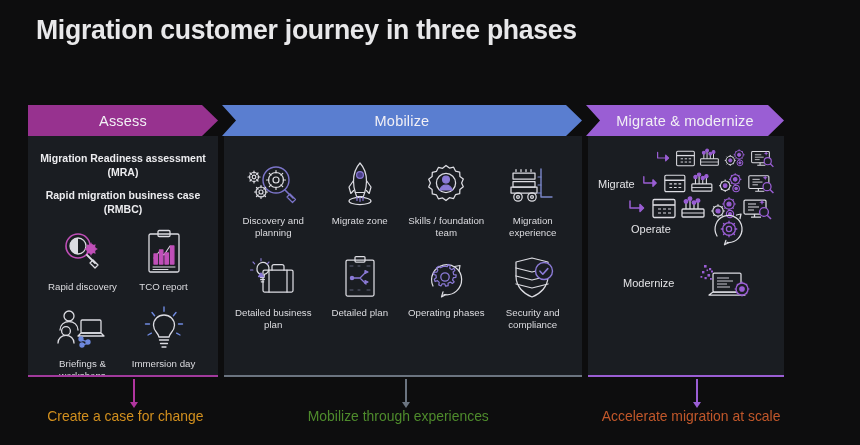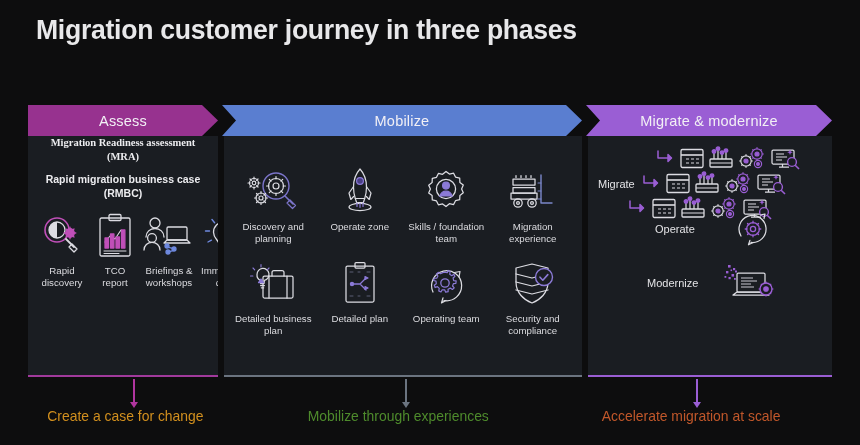--- a/index.html
+++ b/index.html
@@ -32,21 +32,21 @@
   .board {
     position: absolute;
     left: 28px; top: 105px;
     width: 804px; height: 272px;
     display: flex;
     gap: 6px;
   }
   .col { position: relative; display: flex; flex-direction: column; }
   .col.assess   { width: 190px; }
   .col.mobilize { width: 358px; }
-  .col.migrate  { width: 244px; }
+  .col.migrate  { width: 196px; }
 
   
   .banner {
     height: 31px;
     position: relative;
     display: flex; align-items: center; justify-content: center;
     color: #f2f0f5;
     font-size: 14.5px;
     letter-spacing: 0.2px;
     flex: 0 0 auto;
@@ -78,34 +78,34 @@
 
   
   .lead {
     text-align: center;
     color: #ececef;
     font-weight: bold;
     font-size: 10.5px;
     line-height: 1.32;
     padding: 0 10px;
   }
-  .lead.first { margin-top: 0; font-family: Liberation Serif, serif; }
+  .lead.first { margin-top: 16px; }
   .lead.second { margin-top: 9px; }
 
   .grid2 {
     display: grid;
-    grid-template-columns: 1fr 1fr 1fr 1fr;
+    grid-template-columns: 1fr 1fr;
     row-gap: 2px;
     margin-top: 6px;
-    padding: 0 5px;
+    padding: 0 14px;
   }
   .grid4 {
     display: grid;
     grid-template-columns: repeat(4, 1fr);
-    padding: 26px 6px 0 6px;
+    padding: 20px 6px 0 6px;
     row-gap: 14px;
   }
 
   .cell {
     display: flex; flex-direction: column;
     align-items: center; justify-content: flex-start;
     padding: 4px 2px;
   }
   .cell .gfx { height: 52px; display: flex; align-items: center; justify-content: center; }
   .cell .cap {
@@ -288,21 +288,21 @@
             <div class="gfx">
               <svg width="46" height="52" viewBox="0 0 46 52" fill="none" stroke="#dcdce2" stroke-width="1.2" stroke-linecap="round" stroke-linejoin="round">
                 <path d="M23 3c4.5 5 6.5 11 6.5 18 0 5-1 9-1.8 11.5H18.3C17.5 30 16.5 26 16.5 21c0-7 2-13 6.5-18z"></path>
                 <path d="M16.6 20.5l-4.6 6.5 1.8 6.5 2.8-3M29.4 20.5l4.6 6.5-1.8 6.5-2.8-3"></path>
                 <path d="M18.3 32.5h9.4l-1.3 4h-6.8z"></path>
                 <ellipse cx="23" cy="41" rx="11" ry="3.6" stroke="#dcdce2"></ellipse>
                 <path d="M20 37v3.5M23 37.3v4M26 37v3.5" stroke="#8b7ad6" stroke-width="1.2"></path>
                 <circle cx="23" cy="15" r="3.4" stroke="#8b7ad6" fill="#4a3f86"></circle>
               </svg>
             </div>
-            <div class="cap">Operate zone</div>
+            <div class="cap">Migrate zone</div>
           </div>
 
           <div class="cell">
             <div class="gfx">
               <svg width="48" height="48" viewBox="0 0 48 48" fill="none" stroke="#dcdce2" stroke-width="1.25" stroke-linecap="round" stroke-linejoin="round">
                 <path d="M24 3.5l3.4 2.6 4.2-.9 1.9 3.9 4.2 1 .2 4.3 3.4 2.6-1.7 3.9 1.7 3.9-3.4 2.6-.2 4.3-4.2 1-1.9 3.9-4.2-.9L24 38.5l-3.4-2.6-4.2.9-1.9-3.9-4.2-1-.2-4.3L6.7 25l1.7-3.9-1.7-3.9 3.4-2.6.2-4.3 4.2-1 1.9-3.9 4.2.9z"></path>
                 <circle cx="24" cy="21" r="9.6"></circle>
                 <circle cx="24" cy="17.6" r="3.4" stroke="#8b7ad6" fill="#8b7ad6"></circle>
                 <path d="M17.8 28.4c.9-3.3 3.3-5.2 6.2-5.2s5.3 1.9 6.2 5.2" stroke="#8b7ad6" fill="#8b7ad6"></path>
               </svg>
@@ -369,21 +369,21 @@
               <svg width="50" height="48" viewBox="0 0 50 48" fill="none" stroke="#dcdce2" stroke-width="1.25" stroke-linecap="round" stroke-linejoin="round">
                 <path d="M12 32a15 15 0 1 1 11 8.5" stroke="#dcdce2"></path>
                 <path d="M38 17l1 -5.5 -5.5 1" fill="none"></path>
                 <path d="M25 40.5l-4.5 2.4 1.5-5" fill="none"></path>
                 <g stroke="#8b7ad6" stroke-width="1.3">
                   <path d="M25 14.5l2.6.6.9-2.5 2.2 1.5-.4 2.7 2.3 1.5 2.2-1.6 1.2 2.4-2 1.8.6 2.7 2.7.3-.3 2.7-2.7.3-.9 2.6 1.8 2-2 1.8-2.3-1.5-2.4 1.2.1 2.7-2.7.5-1.1-2.5-2.7-.1-1.3 2.4-2.4-1.2.5-2.7-2-1.9-2.5 1-.9-2.6 2.2-1.6-.3-2.7-2.6-.8.7-2.6 2.7.2 1.3-2.4-1.6-2.2 2-1.8 2.3 1.5 2.4-1.2z" transform="translate(-1,-3) scale(0.92) translate(2,2)"></path>
                   <circle cx="24" cy="23" r="4.2"></circle>
                 </g>
               </svg>
             </div>
-            <div class="cap">Operating team</div>
+            <div class="cap">Operating phases</div>
           </div>
 
           <div class="cell">
             <div class="gfx">
               <svg width="50" height="48" viewBox="0 0 50 48" fill="none" stroke="#dcdce2" stroke-width="1.25" stroke-linecap="round" stroke-linejoin="round">
                 <path d="M8 8l16-4 16 4v14c0 11-8 18-16 21C16 40 8 33 8 22z"></path>
                 <path d="M8 14l16 4 16-4M8 22l16 4 16-4M8 30l16 4 16-4"></path>
                 <circle cx="36" cy="17" r="8.5" stroke="#8b7ad6" stroke-width="1.4" fill="#1a1d22"></circle>
                 <path d="M32 17.2l2.8 3 5-5.6" stroke="#8b7ad6" stroke-width="1.6"></path>
               </svg>

